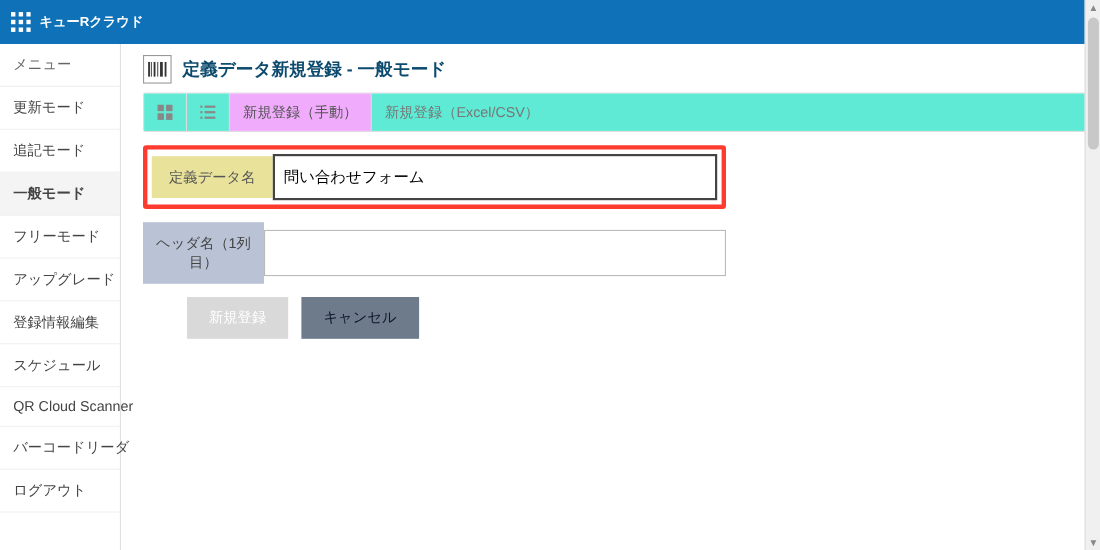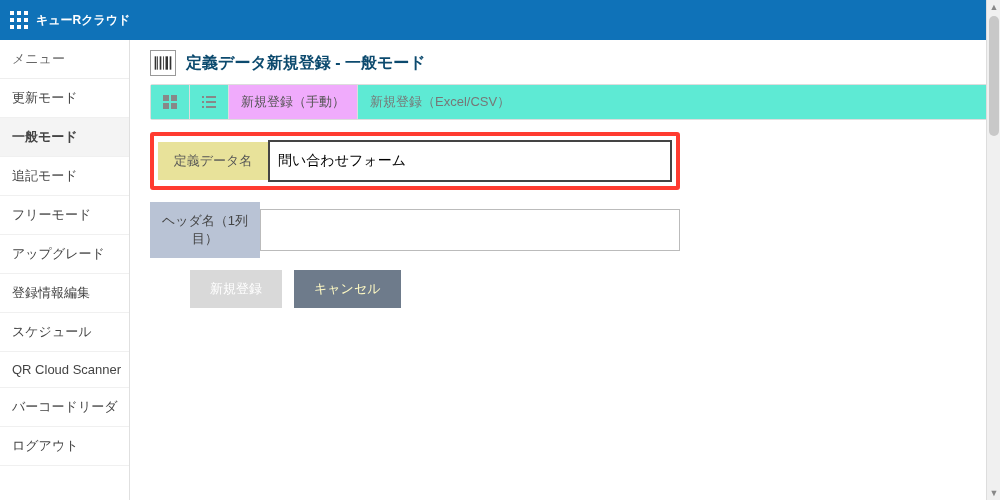--- a/index.html
+++ b/index.html
@@ -2,21 +2,21 @@
 <html><head>
 <meta charset="utf-8">
 <style>
   * { box-sizing: border-box; margin: 0; padding: 0; }
   html, body { height: 100%; font-family: "Meiryo", "Hiragino Kaku Gothic Pro", sans-serif; font-size: 13px; color: #333; background: #fff; }
   .app { width: 1000px; height: 500px; display: flex; flex-direction: column; background: #fff; position: relative; }
   .topbar { background: #0f72b8; color: #fff; height: 40px; display: flex; align-items: center; padding: 0 10px; }
   .topbar .apps-icon { width: 18px; height: 18px; margin-right: 8px; display: inline-flex; align-items: center; justify-content: center; }
   .topbar .title { font-size: 12px; font-weight: bold; }
   .body { flex: 1; display: flex; min-height: 0; }
-  .sidebar { width: 130px; border-right: 1px solid #e0e0e0; background: #fff; }
+  .sidebar { width: 110px; border-right: 1px solid #e0e0e0; background: #fff; }
   .sidebar .menu-label { padding: 10px 12px; color: #666; font-size: 13px; border-bottom: 1px solid #eee; }
   .sidebar .item { padding: 10px 12px; color: #444; font-size: 13px; border-bottom: 1px solid #f0f0f0; cursor: pointer; white-space: nowrap; }
   .sidebar .item.active { background: #f4f4f4; font-weight: bold; }
   .main { flex: 1; padding: 10px 12px 12px 20px; overflow: auto; }
   .page-header { display: flex; align-items: center; margin-bottom: 8px; }
   .page-header .barcode-icon { width: 26px; height: 26px; border: 1px solid #999; margin-right: 10px; display: inline-flex; align-items: center; justify-content: center; background: #fff; }
   .page-header h1 { font-size: 16px; font-weight: bold; color: #0c4a6e; }
   .toolbar { display: flex; align-items: stretch; border: 1px solid #ddd; border-radius: 2px; margin-bottom: 12px; background: #fff; }
   .toolbar .btn { padding: 8px 12px; border-right: 1px solid #ddd; color: #777; font-size: 13px; cursor: pointer; display: flex; align-items: center; background: #5eead4; }
   .toolbar .btn:last-child { border-right: none; flex: 1; }
@@ -25,21 +25,21 @@
   .form-row { display: flex; align-items: center; margin-bottom: 12px; }
   .form-row.highlight { border: 4px solid #ff3b30; padding: 4px; width: 530px; border-radius: 3px; }
   .form-row .label { width: 110px; min-width: 110px; padding: 10px 8px; text-align: center; font-size: 13px; }
   .form-row.highlight .label { background: #e8e29a; color: #555; }
   .form-row.header .label { background: #b9c3d5; color: #444; }
   .form-row input[type=text] { flex: 1; height: 42px; padding: 4px 8px; border: 1px solid #888; font-size: 14px; outline: none; }
   .form-row.highlight input[type=text] { border: 2px solid #444; }
   .form-row.header { width: 530px; }
   .form-row.header input[type=text] { border: 1px solid #bbb; }
   .actions { display: flex; gap: 12px; margin-top: 6px; margin-left: 40px; }
-  .actions .btn { padding: 10px 20px; border: none; color: #fef9c3; font-size: 13px; cursor: pointer; }
+  .actions .btn { padding: 10px 20px; border: none; color: #0f172a; font-size: 13px; cursor: pointer; }
   .actions .btn.primary { background: #d9d9d9; color: #fff; }
   .actions .btn.secondary { background: #6e7b8b; }
   .scrollbar-right { position: absolute; top: 0; right: 0; width: 14px; height: 100%; background: #f0f0f0; border-left: 1px solid #ddd; }
   .scrollbar-right .thumb { position: absolute; top: 16px; left: 2px; width: 10px; height: 120px; background: #c8c8c8; border-radius: 5px; }
   .scrollbar-right .arrow { position: absolute; left: 0; width: 14px; height: 14px; display: flex; align-items: center; justify-content: center; color: #888; font-size: 9px; }
   .scrollbar-right .arrow.up { top: 0; }
   .scrollbar-right .arrow.down { bottom: 0; }
 </style>
 </head>
 <body>
@@ -60,22 +60,22 @@
         </svg>
     </span>
     <span class="title">キューRクラウド</span>
   </div>
 
   <div class="body">
     <div class="sidebar">
       <div class="menu-label">メニュー</div>
       <div id="sidebar-items">
           <div class="item">更新モード</div>
+          <div class="item">追記モード</div>
           <div class="item active">一般モード</div>
-          <div class="item">追記モード</div>
           <div class="item">フリーモード</div>
           <div class="item">アップグレード</div>
           <div class="item">登録情報編集</div>
           <div class="item">スケジュール</div>
           <div class="item">QR Cloud Scanner</div>
           <div class="item">バーコードリーダ</div>
           <div class="item">ログアウト</div>
         </div>
     </div>
 

